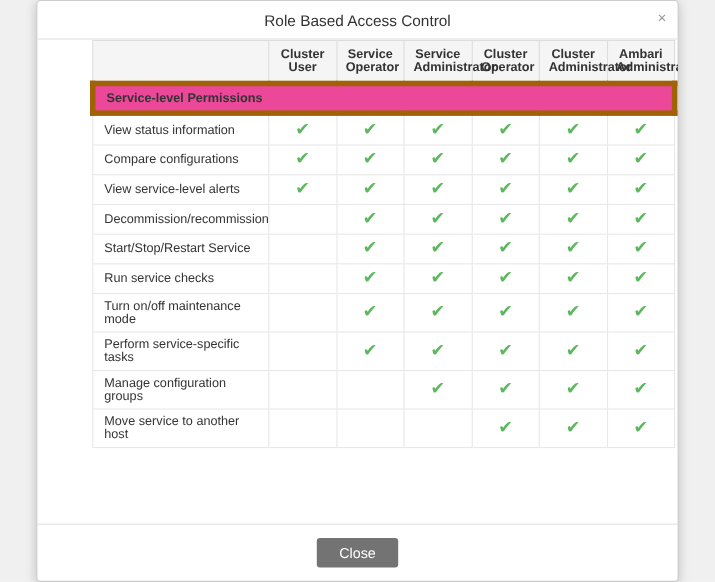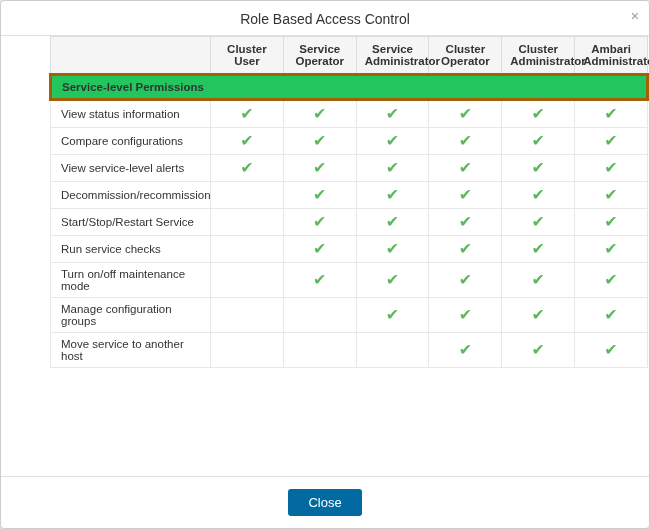--- a/index.html
+++ b/index.html
@@ -9,21 +9,21 @@
       background: #f0f0f0;
       display: flex;
       align-items: center;
       justify-content: center;
       min-height: 100vh;
     }
     .modal {
       background: #fff;
       border: 1px solid #ccc;
       border-radius: 4px;
-      width: 650px;
+      width: 584px;
       min-height: 529px;
       display: flex;
       flex-direction: column;
       position: relative;
       box-shadow: 0 2px 10px rgba(0,0,0,0.2);
     }
     .modal-header {
       padding: 10px 16px 8px;
       border-bottom: 1px solid #e0e0e0;
       display: flex;
@@ -83,38 +83,38 @@
       font-size: 11.5px;
       color: #333;
     }
     tbody td:first-child {
       text-align: left;
       font-size: 11.5px;
       color: #333;
       padding-left: 10px;
     }
     .section-header td {
-      background: #22c55e;
+      background: #ec4899;
       font-weight: bold;
       text-align: left;
       padding-left: 10px;
-      border: 3px solid #a16207;
+      border: 5px solid #a16207;
     }
     .checkmark {
       color: #5cb85c;
       font-size: 16px;
       line-height: 1;
     }
     .modal-footer {
       padding: 12px 16px;
       text-align: center;
       border-top: 1px solid #e0e0e0;
     }
     .close-btn {
-      background: #0369a1;
+      background: #737373;
       color: #fff;
       border: none;
       border-radius: 3px;
       padding: 6px 20px;
       font-size: 13px;
       cursor: pointer;
     }
     
     .table-wrapper::-webkit-scrollbar {
       width: 8px;
@@ -210,20 +210,29 @@
             <tr>
               <td>Turn on/off maintenance mode</td>
               <td></td>
               <td><span class="checkmark">✔</span></td>
               <td><span class="checkmark">✔</span></td>
               <td><span class="checkmark">✔</span></td>
               <td><span class="checkmark">✔</span></td>
               <td><span class="checkmark">✔</span></td>
             </tr>
             <tr>
+              <td>Perform service-specific tasks</td>
+              <td></td>
+              <td><span class="checkmark">✔</span></td>
+              <td><span class="checkmark">✔</span></td>
+              <td><span class="checkmark">✔</span></td>
+              <td><span class="checkmark">✔</span></td>
+              <td><span class="checkmark">✔</span></td>
+            </tr>
+            <tr>
               <td>Manage configuration groups</td>
               <td></td>
               <td></td>
               <td><span class="checkmark">✔</span></td>
               <td><span class="checkmark">✔</span></td>
               <td><span class="checkmark">✔</span></td>
               <td><span class="checkmark">✔</span></td>
             </tr>
             <tr>
               <td>Move service to another host</td>

